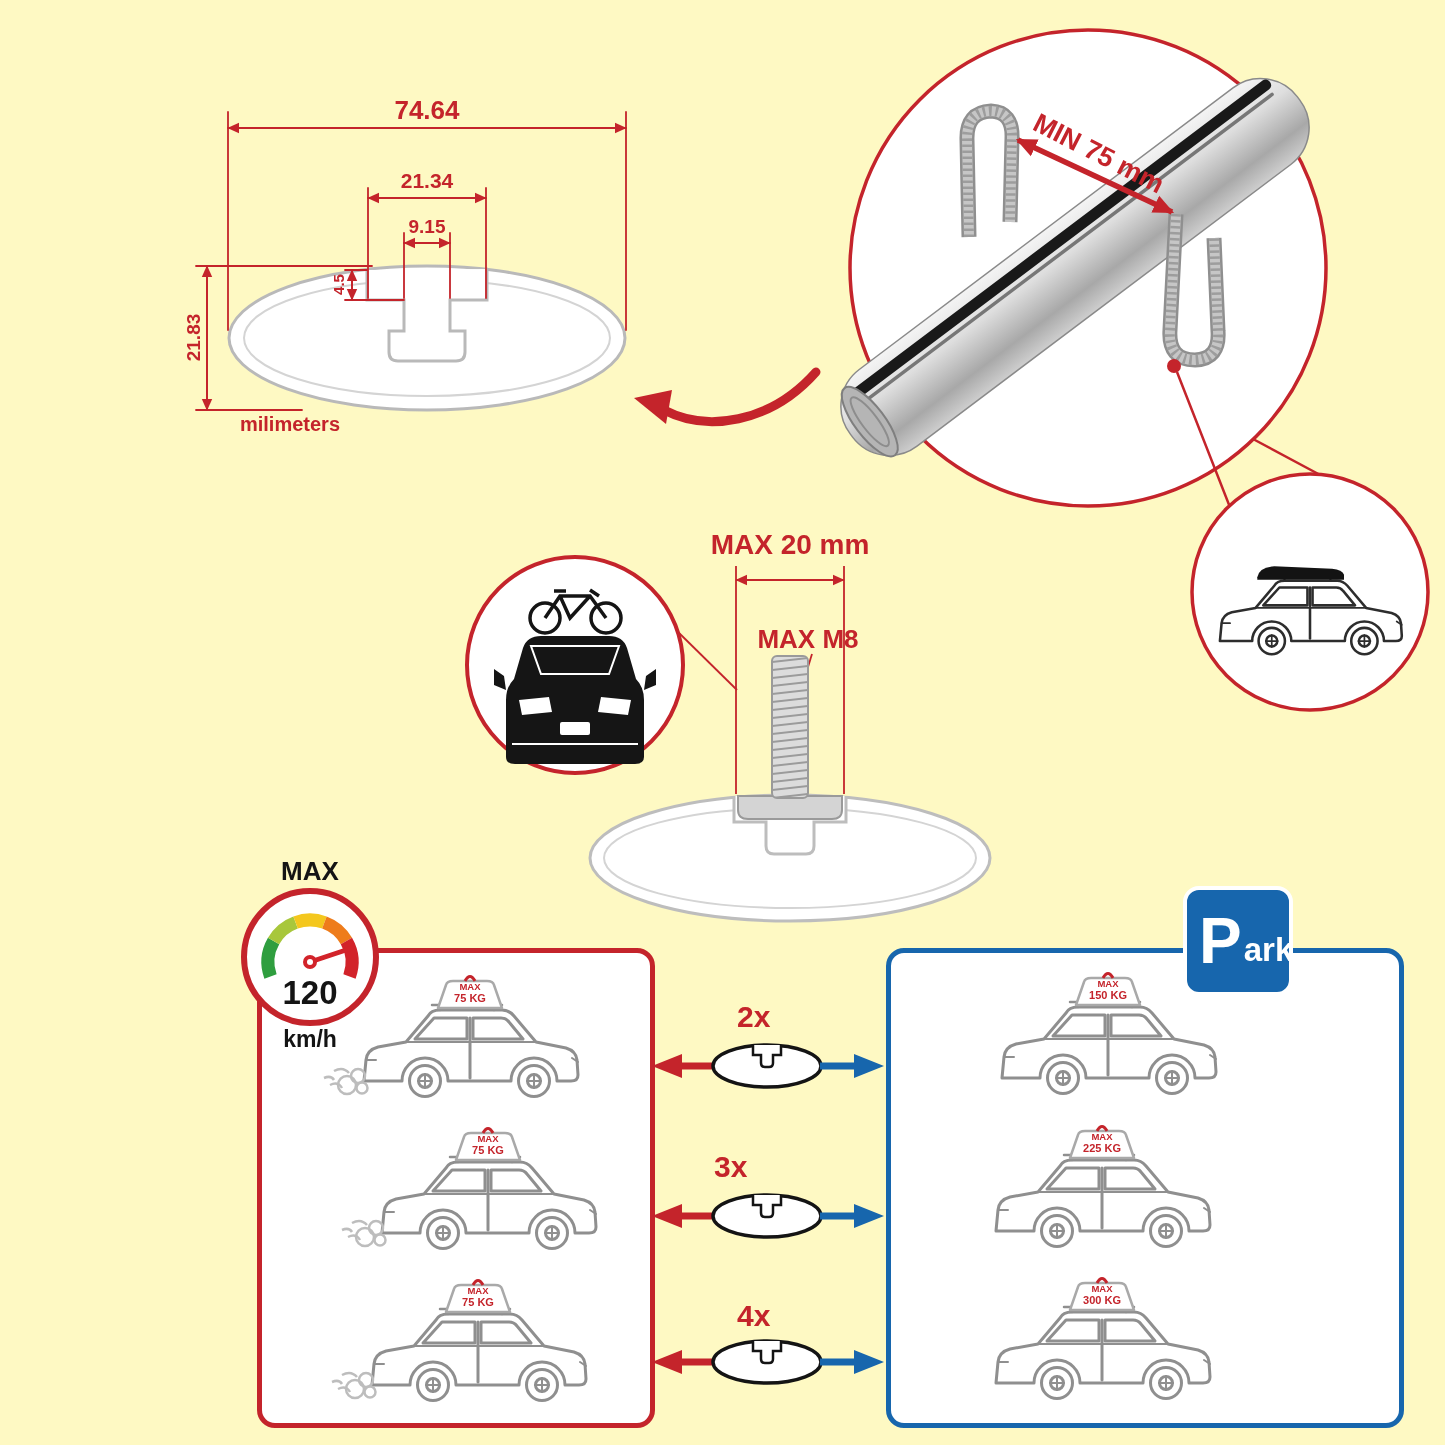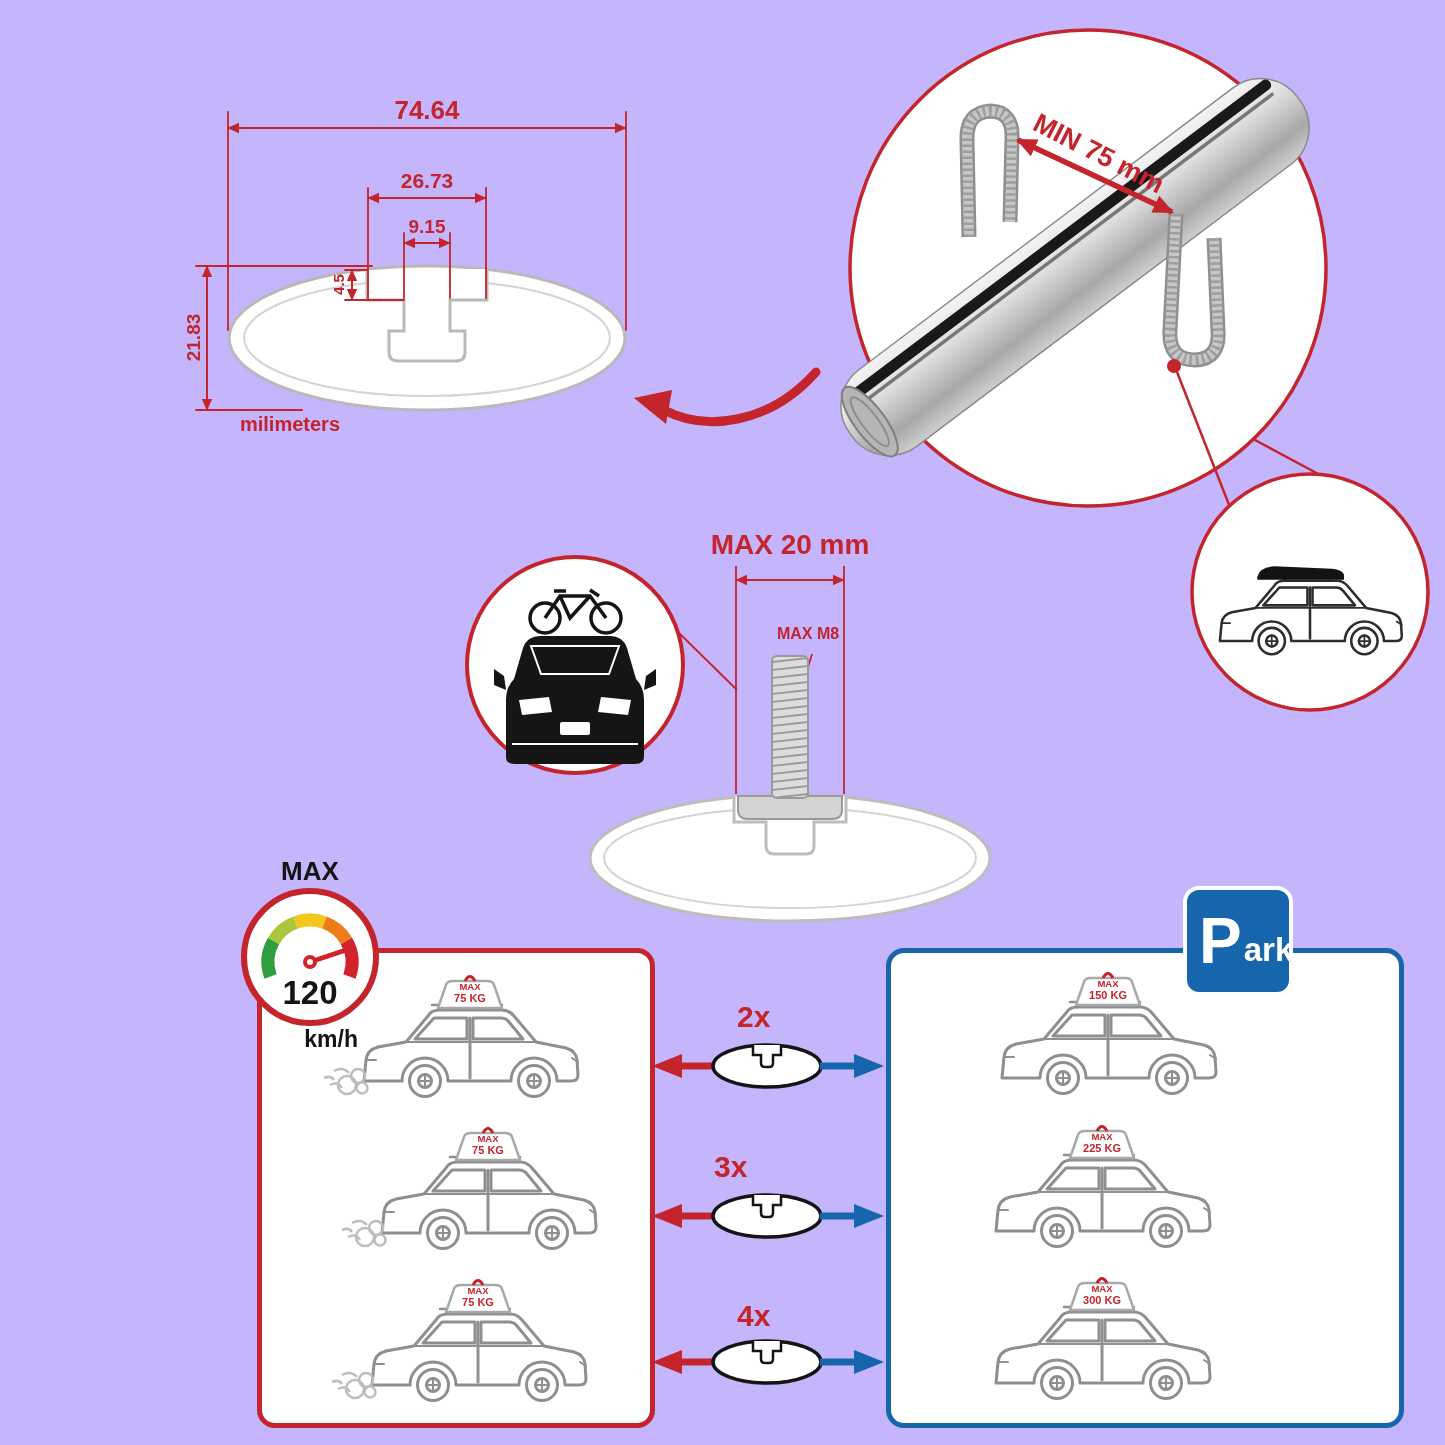--- a/index.html
+++ b/index.html
@@ -1,16 +1,16 @@
 <!DOCTYPE html>
 <html><head>
 <meta charset="utf-8">
 <style>
   html,body{margin:0;padding:0;background:#fff;}
-  .canvas{position:relative;width:1445px;height:1445px;background:#c4b5fd;overflow:hidden;
+  .canvas{position:relative;width:1445px;height:1445px;background:#fef9c3;overflow:hidden;
           font-family:"Liberation Sans",sans-serif;}
   .layer-svg{position:absolute;left:0;top:0;z-index:2;}
   .panel{position:absolute;background:#fff;border-radius:18px;z-index:1;}
   .panel.red{border:5px solid #c4242b;}
   .panel.blue{border:5px solid #1766ad;}
   .ov{position:absolute;font-weight:bold;line-height:1;white-space:nowrap;z-index:3;}
   .red{color:#c4242b;} .blk{color:#141414;}
   .ctr{text-align:center;}
   .rot-ccw{transform:rotate(-90deg);transform-origin:center center;}
   .rot-min75{transform:rotate(27deg);transform-origin:left center;}
@@ -243,34 +243,34 @@
       <polygon points="652,1362 682,1350 682,1374" fill="#c4242b"></polygon>
       <rect x="678" y="1358.5" width="36" height="7" fill="#c4242b"></rect>
       <ellipse cx="767" cy="1362" rx="54" ry="21" fill="#fff" stroke="#141414" stroke-width="3.5"></ellipse>
       <path d="M753,1341 L753,1351 L761,1351 L761,1359 Q761,1363 765,1363 L769,1363 Q773,1363 773,1359 L773,1351 L781,1351 L781,1341" fill="#fff" stroke="#141414" stroke-width="2.5"></path>
       <rect x="820" y="1358.5" width="36" height="7" fill="#1766ad"></rect>
       <polygon points="884,1362 854,1350 854,1374" fill="#1766ad"></polygon>
     </g>
   </svg>
 
   <div class="ov red ctr" style="left:347px;top:97px;width:160px;font-size:26px;">74.64</div>
-  <div class="ov red ctr" style="left:377px;top:170px;width:100px;font-size:21px;">26.73</div>
+  <div class="ov red ctr" style="left:377px;top:170px;width:100px;font-size:21px;">21.34</div>
   <div class="ov red ctr" style="left:394px;top:217px;width:66px;font-size:19px;text-align:center;">9.15</div>
   <div class="ov red ctr rot-ccw" style="left:158px;top:328px;width:70px;font-size:19px;">21.83</div>
   <div class="ov red ctr rot-ccw" style="left:320px;top:277px;width:36px;font-size:15px;">4.5</div>
   <div class="ov red" style="left:200px;top:414px;width:180px;font-size:20px;text-align:center;">milimeters</div>
 
   <div class="ov red rot-min75" style="left:1035px;top:108px;width:190px;font-size:27px;">MIN 75 mm</div>
 
   <div class="ov red ctr" style="left:690px;top:531px;width:200px;font-size:28px;">MAX 20 mm</div>
-  <div class="ov red ctr" style="left:748px;top:626px;width:120px;font-size:16px;">MAX M8</div>
+  <div class="ov red ctr" style="left:748px;top:626px;width:120px;font-size:26px;">MAX M8</div>
 
   <div class="ov blk ctr" style="left:262px;top:858px;width:96px;font-size:26px;">MAX</div>
   <div class="ov blk ctr" style="left:262px;top:976px;width:96px;font-size:33px;">120</div>
-  <div class="ov blk ctr" style="left:262px;top:1028px;width:96px;font-size:23px;text-align:right;">km/h</div>
+  <div class="ov blk ctr" style="left:262px;top:1028px;width:96px;font-size:23px;">km/h</div>
 
   <div class="park-sign">
     <span class="p">P</span>
     <span class="ark">ark</span>
   </div>
 
   <div class="count" style="left:737px;top:1000px;">2x</div>
   <div class="count" style="left:714px;top:1150px;">3x</div>
   <div class="count" style="left:737px;top:1299px;">4x</div>
 

